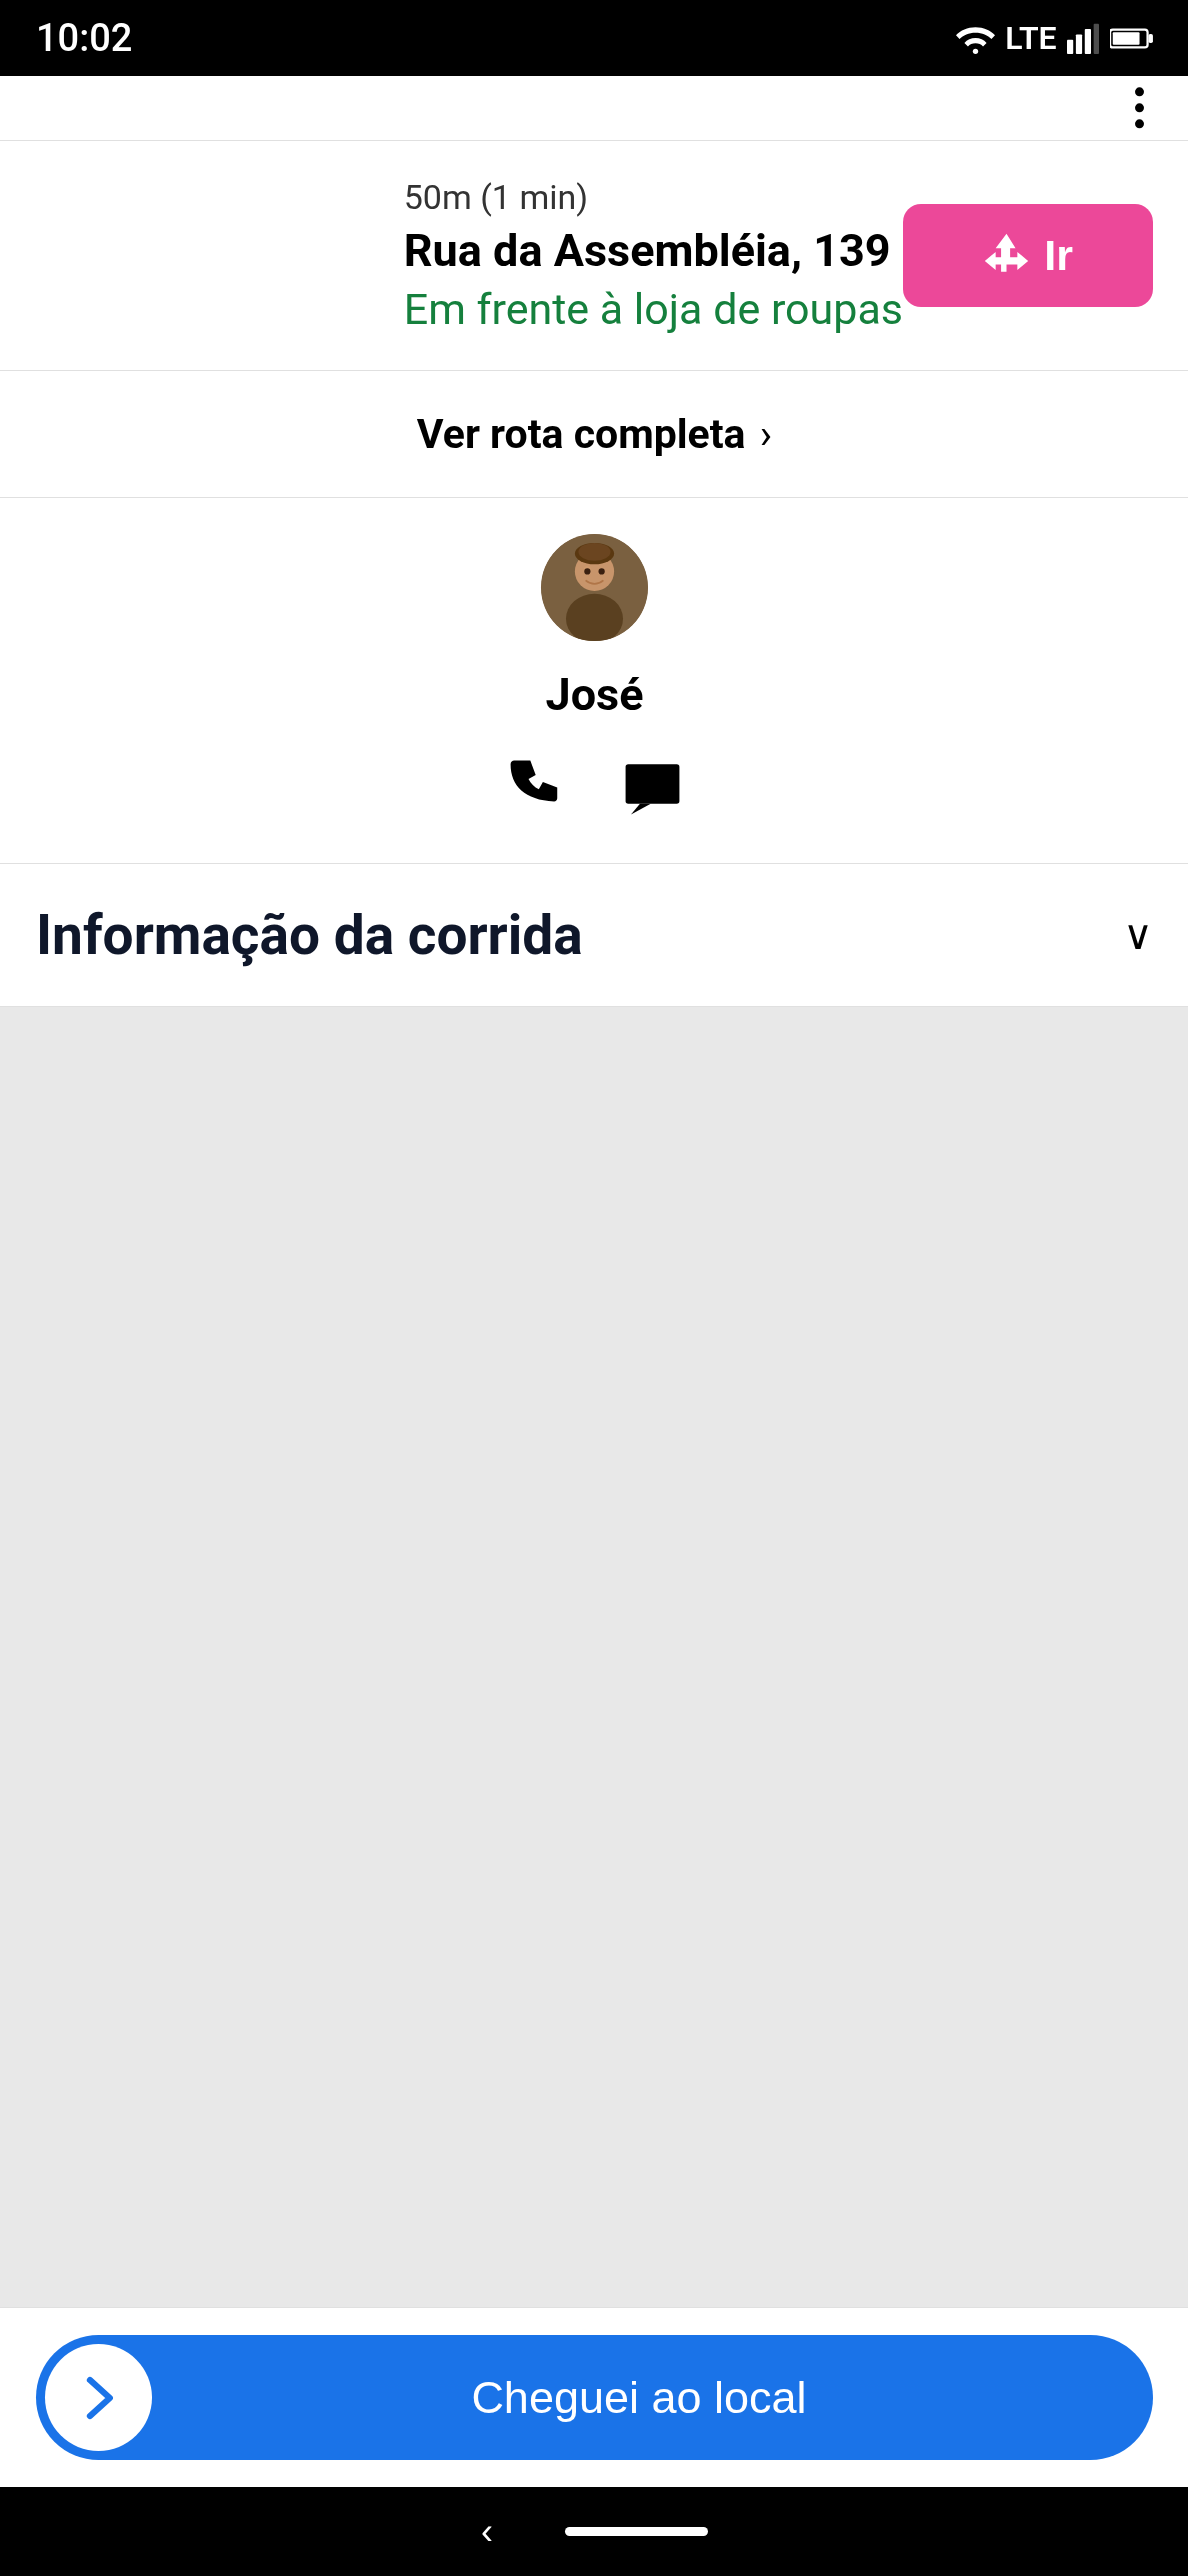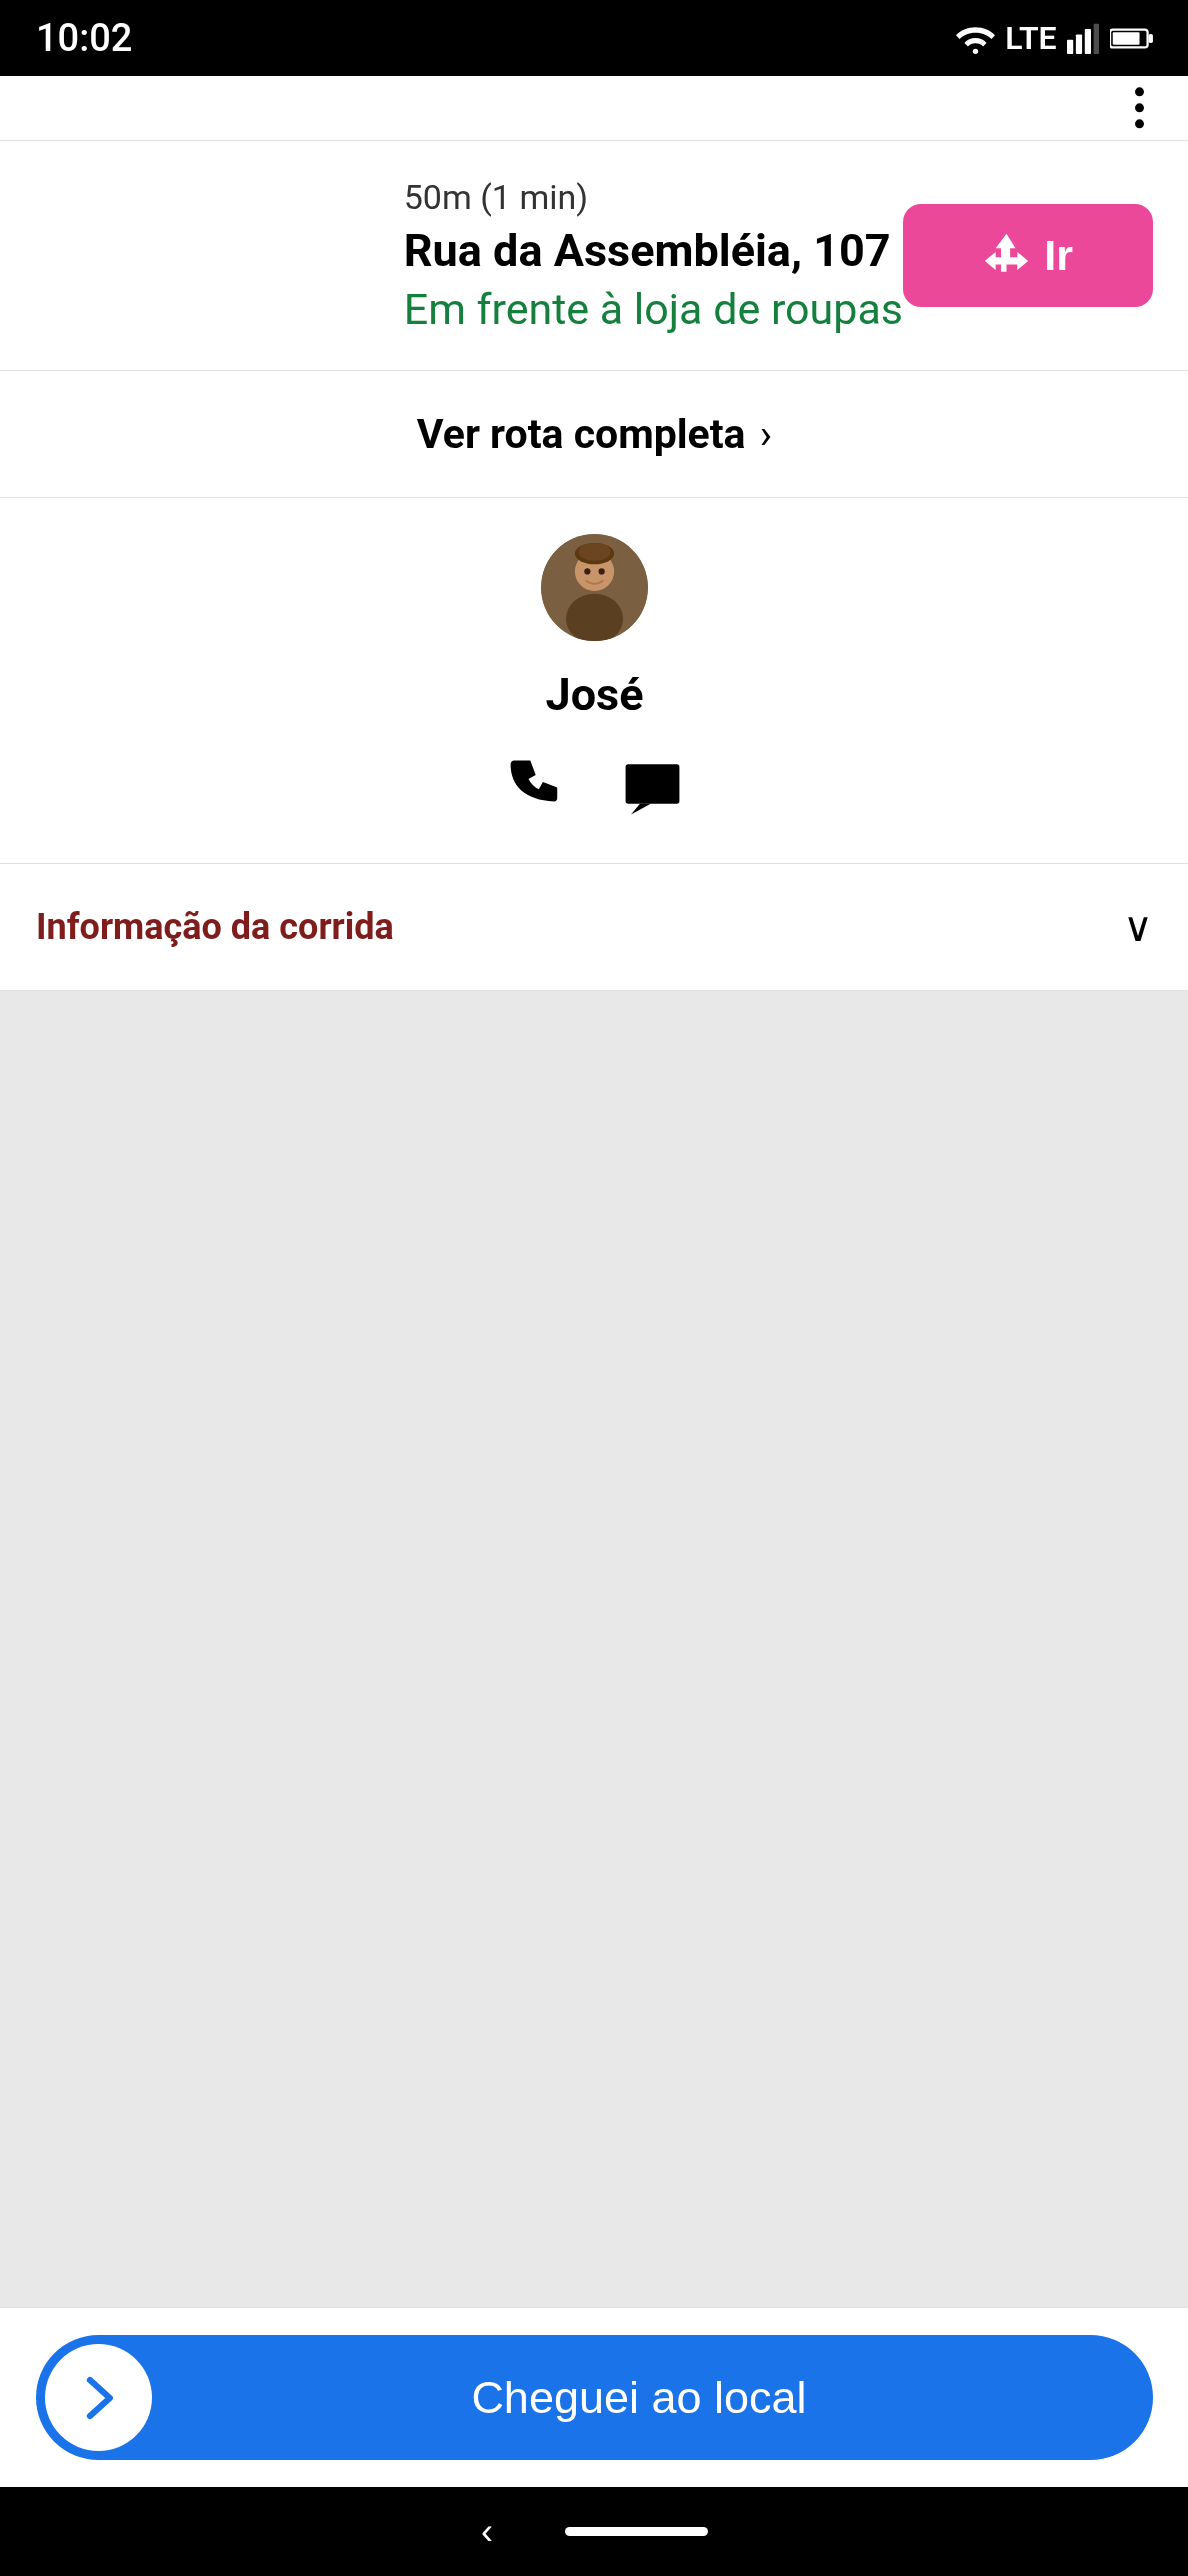--- a/index.html
+++ b/index.html
@@ -234,23 +234,23 @@
     .ride-info-section {
       display: flex;
       align-items: center;
       justify-content: space-between;
       padding: 39px 36px;
       border-bottom: 0.9px solid #e0e0e0;
       cursor: pointer;
     }
 
     .ride-info-title {
-      font-size: 36px;
-      font-weight: 700;
-      color: #7f1d1d;
+      font-size: 55px;
+      font-weight: 700;
+      color: #0f172a;
     }
 
     .ride-info-chevron {
       font-size: 41px;
       color: #000;
     }
 
     
     .map-area {
       flex: 1;
@@ -367,21 +367,21 @@
     <button class="header-menu-btn">
       <div class="dot"></div>
       <div class="dot"></div>
       <div class="dot"></div>
     </button>
   </div>
 
   <div class="nav-card">
     <div class="nav-info">
       <span class="nav-time">50m (1 min)</span>
-      <span class="nav-address">Rua da Assembléia, 107</span>
+      <span class="nav-address">Rua da Assembléia, 139</span>
       <span class="nav-landmark">Em frente à loja de roupas</span>
     </div>
     <button class="nav-go-btn">
 
       <svg width="47" height="47" viewBox="0 0 52 52">
         <path d="M26 2 L36 18 L30 18 L30 28 L38 28 L38 22 L50 32 L38 42 L38 36 L26 36 L26 44 L20 44 L20 36 L14 36 L14 42 L2 32 L14 22 L14 28 L20 28 L20 18 L14 18 Z" fill="white"></path>
       </svg>
       <span>Ir</span>
     </button>
   </div>

